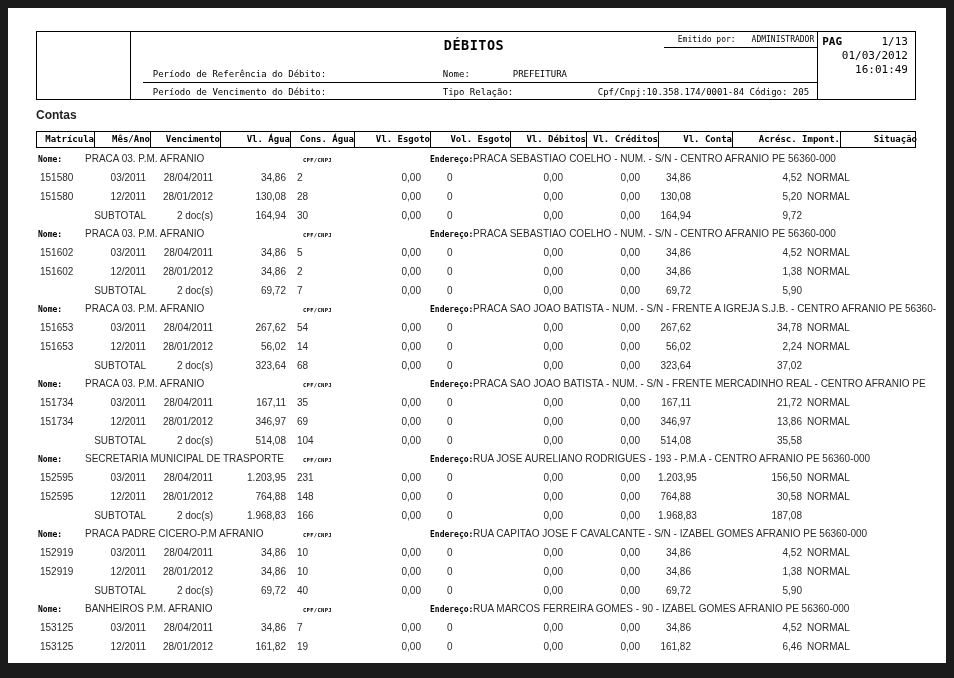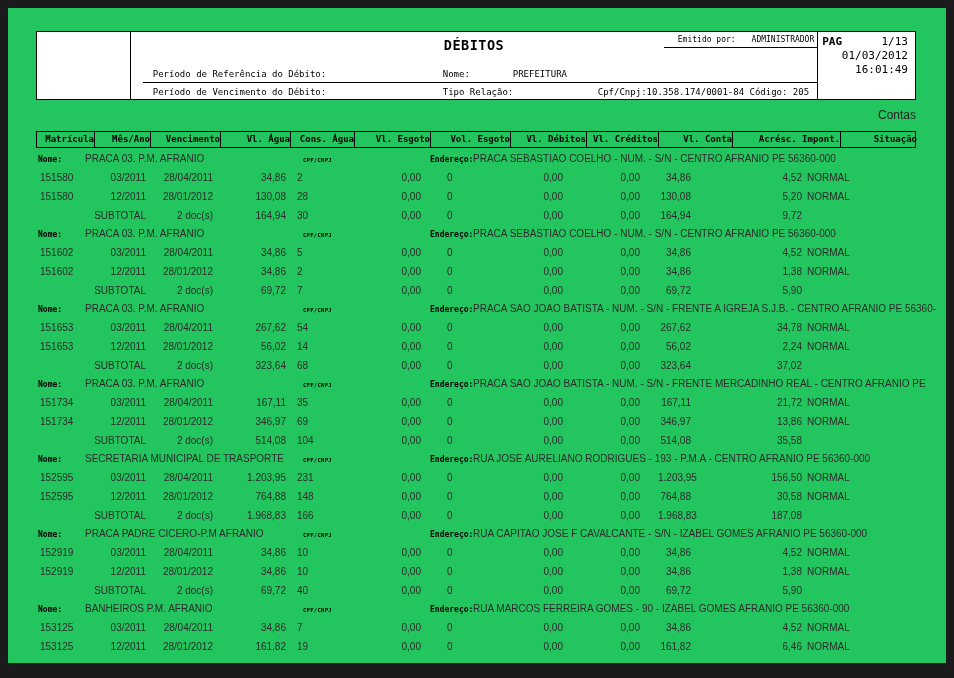--- a/index.html
+++ b/index.html
@@ -1,39 +1,39 @@
 <!DOCTYPE html>
 <html><head>
 <meta charset="utf-8">
 <style>
   *{margin:0;padding:0;box-sizing:border-box}
   html,body{width:954px;height:678px}
   body{background:#1b1b1b;position:relative;overflow:hidden;font-family:"DejaVu Sans Mono",monospace;color:#000}
-  .page{position:absolute;left:8px;top:8px;width:938px;height:655px;background:#22c55e}
+  .page{position:absolute;left:8px;top:8px;width:938px;height:655px;background:#ffffff}
   .content{position:absolute;left:28px;top:23px;width:880px}
 
   
   .header-box{display:flex;border:1px solid #000;height:69px;background:#fff}
   .logo-box{width:94px;border-right:1px solid #000}
   .header-main{width:688px;position:relative;font-size:9px}
   .report-title{position:absolute;top:5px;left:0;width:100%;text-align:center;font-weight:bold;font-size:13.5px;letter-spacing:.5px}
   .emitted{position:absolute;top:3px;right:0;font-size:8px;line-height:10px;padding:0 3px 2px 14px;border-bottom:1px solid #000;white-space:nowrap}
   .emitted .ev{margin-left:16px}
   .hrow{position:absolute;left:12px;right:0;line-height:13px}
   .hrow span{position:absolute;white-space:nowrap}
   .row-ref{top:36px;height:15px;border-bottom:1px solid #000}
   .row-due{top:54px;height:15px}
   .p1{left:10px}.p2{left:300px}.p3r{left:370px}.p3d{left:455px}
   .pag-box{width:98px;border-left:1px solid #000;font-size:11px;line-height:14px;padding-top:3px}
   .pag-line{display:flex;justify-content:space-between;padding:0 7px 0 4px;font-weight:bold}
   .pag-line .pnum{font-weight:normal}
   .pag-date,.pag-time{text-align:right;padding-right:7px}
 
   
-  .section-title{margin-top:8px;text-align:right;font-family:"Liberation Sans",sans-serif;font-weight:normal;font-size:12px;color:#222}
+  .section-title{margin-top:8px;text-align:left;font-family:"Liberation Sans",sans-serif;font-weight:bold;font-size:12px;color:#222}
 
   
   .grid12{display:grid;grid-template-columns:58px 56px 70px 70px 64px 76px 80px 76px 72px 74px 108px 76px}
   .table-header{border:1px solid #000;height:17px;margin-top:9px;font-size:9px;font-weight:bold;line-height:15px;text-align:right}
   .hcell{border-right:1px solid #000;overflow:hidden;white-space:nowrap}
   .hcell:last-child{border-right:none}
   .table-body{margin-top:3px}
   .trow{height:19px;line-height:19px;font-family:"Liberation Sans",sans-serif;font-size:10px;color:#2b2b2b}
   .cell{white-space:nowrap}
   .c0{padding-left:4px}

